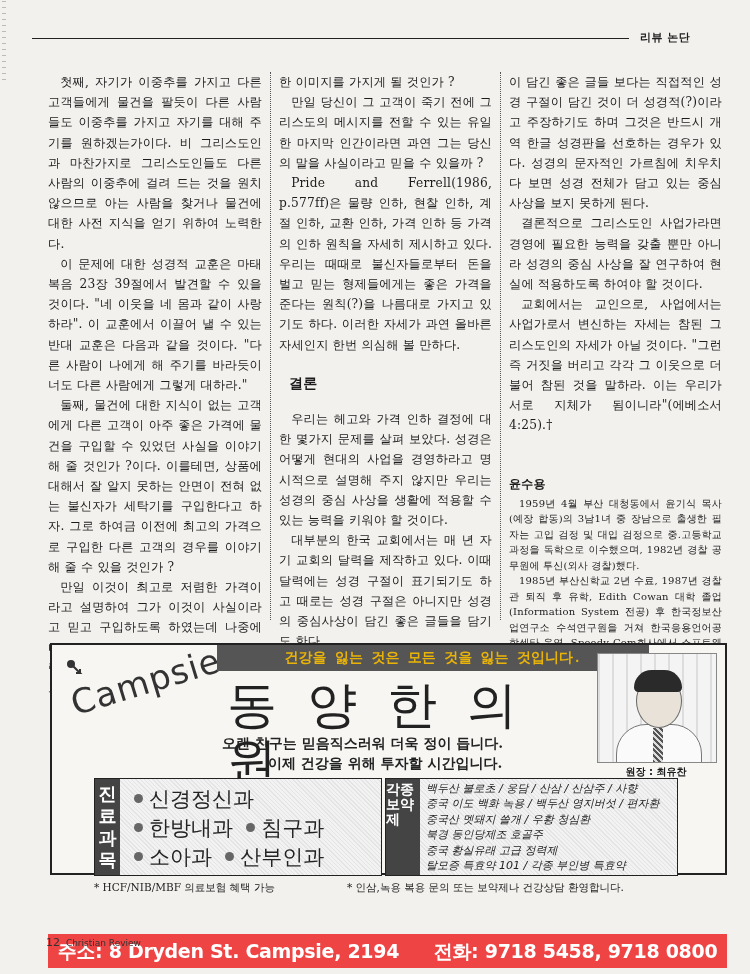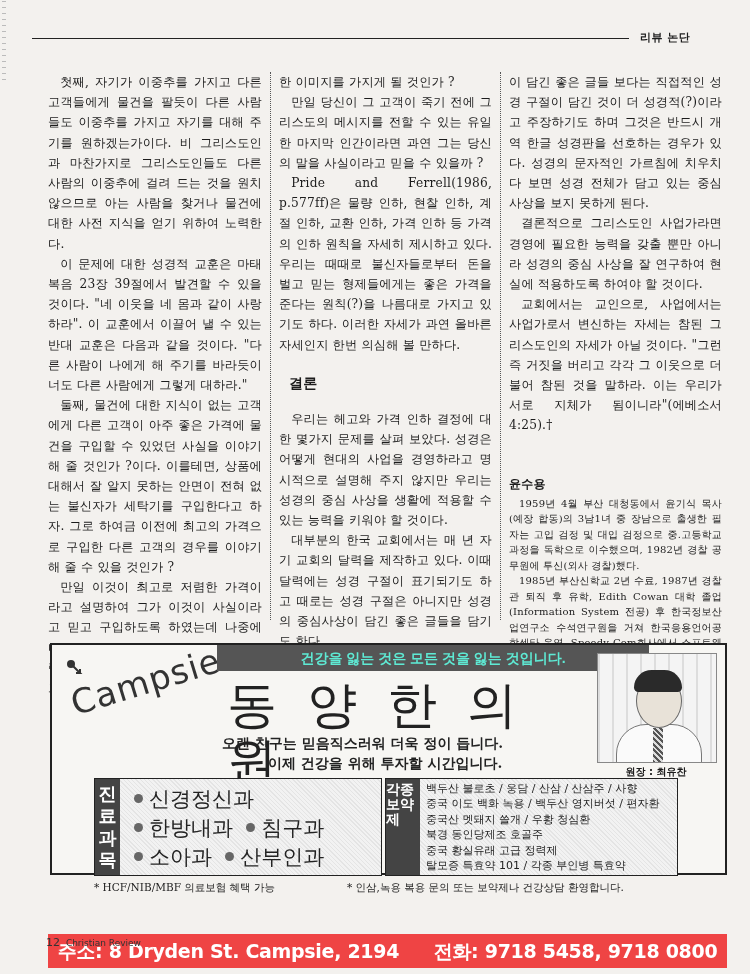--- a/index.html
+++ b/index.html
@@ -42,21 +42,21 @@
   }
   .bio p { font-size: 10px; line-height: 15.5px; }
 
   
   .ad {
     position: absolute; left: 50px; top: 643px; width: 677px; height: 232px;
     border: 2px solid #222; box-sizing: border-box; background: #f7f6f3;
   }
   .ad-banner {
     position: absolute; left: 165px; top: 0; width: 432px; height: 26px;
-    background: #555; color: #5eead4; font-family: Liberation Sans, sans-serif;
+    background: #555; color: #eab308; font-family: Liberation Mono, monospace;
     font-weight: bold; font-size: 14px; line-height: 26px; text-align: center;
   }
   .ad-logo-mark {
     position: absolute; left: 14px; top: 14px; width: 18px; height: 18px;
   }
   .ad-logo {
     position: absolute; left: 14px; top: 40px;
     font-family: "DejaVu Sans", sans-serif; font-size: 34px; color: #333;
     transform: rotate(-17deg); transform-origin: left top; letter-spacing: 1px;
   }
@@ -121,21 +121,21 @@
     border: 1.5px solid #222; display: flex; box-sizing: border-box;
     background: repeating-linear-gradient(45deg, #e4e4e4 0 1px, #f2f2f2 1px 3px);
   }
   .herb-label {
     width: 34px; background: #444; color: #fff; font-family: "DejaVu Sans", sans-serif;
     font-weight: bold; font-size: 14px; line-height: 15px; text-align: left;
     padding-top: 3px;
   }
   .herb-list {
     flex: 1; padding: 2px 0 0 6px; font-family: "DejaVu Sans", sans-serif;
-    font-size: 11px; line-height: 15.4px; color: #222; white-space: nowrap;
+    font-size: 11px; line-height: 15.4px; color: #222; white-space: nowrap; font-style: italic;
   }
   .ad-note {
     position: absolute; top: 236px; font-size: 10.5px; color: #222;
   }
   .ad-note.n1 { left: 42px; }
   .ad-note.n2 { left: 295px; }
   .ad-footer {
     position: absolute; left: 48px; top: 934px; width: 679px; height: 34px;
     background: #ef4444; color: #fff; font-family: "DejaVu Sans", sans-serif;
     font-weight: bold; font-size: 19px; line-height: 34px; text-align: center;

